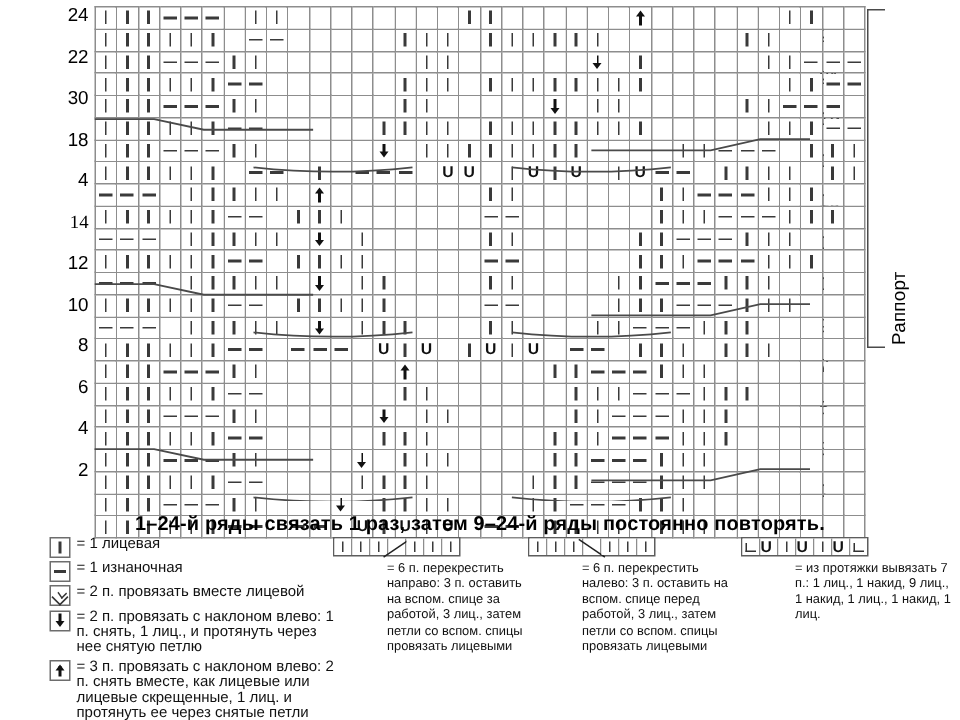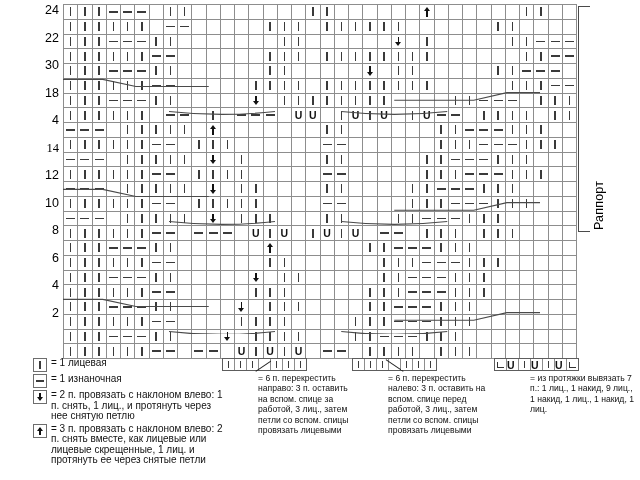--- a/index.html
+++ b/index.html
@@ -3030,34 +3030,41 @@
           <path d="M 331.25 96.25 L 410.75 96.25 L 443.875 88.6875 L 477 88.6875" stroke-width="1.2"></path>
         </g>
     </svg>
 
     <div id="rapport">
       <div class="bracket"></div>
       <div class="bracket-label">Раппорт</div>
     </div>
   </div>
 
+  <div id="caption">1–24-й ряды связать 1 раз, затем 9–24-й ряды постоянно повторять.</div>
 
   <div id="legend">
     <div class="legend-col" id="legend-col-1">
         <div class="legend-entry">
           <span class="legend-swatch">
             <span class="sym sym-knit"></span>
           </span>
           <span class="legend-text">= 1 лицевая</span>
         </div>
         <div class="legend-entry">
           <span class="legend-swatch">
             <span class="sym sym-purl"></span>
           </span>
           <span class="legend-text">= 1 изнаночная</span>
+        </div>
+        <div class="legend-entry">
+          <span class="legend-swatch">
+            <span class="sym sym-k2tog"></span>
+          </span>
+          <span class="legend-text">= 2 п. провязать вместе лицевой</span>
         </div>
         <div class="legend-entry">
           <span class="legend-swatch">
             <span class="sym sym-ssk"></span>
           </span>
           <span class="legend-text">= 2 п. провязать с наклоном влево: 1 п. снять, 1 лиц., и протянуть через нее снятую петлю</span>
         </div>
         <div class="legend-entry">
           <span class="legend-swatch">
             <span class="sym sym-sk2p"></span>

